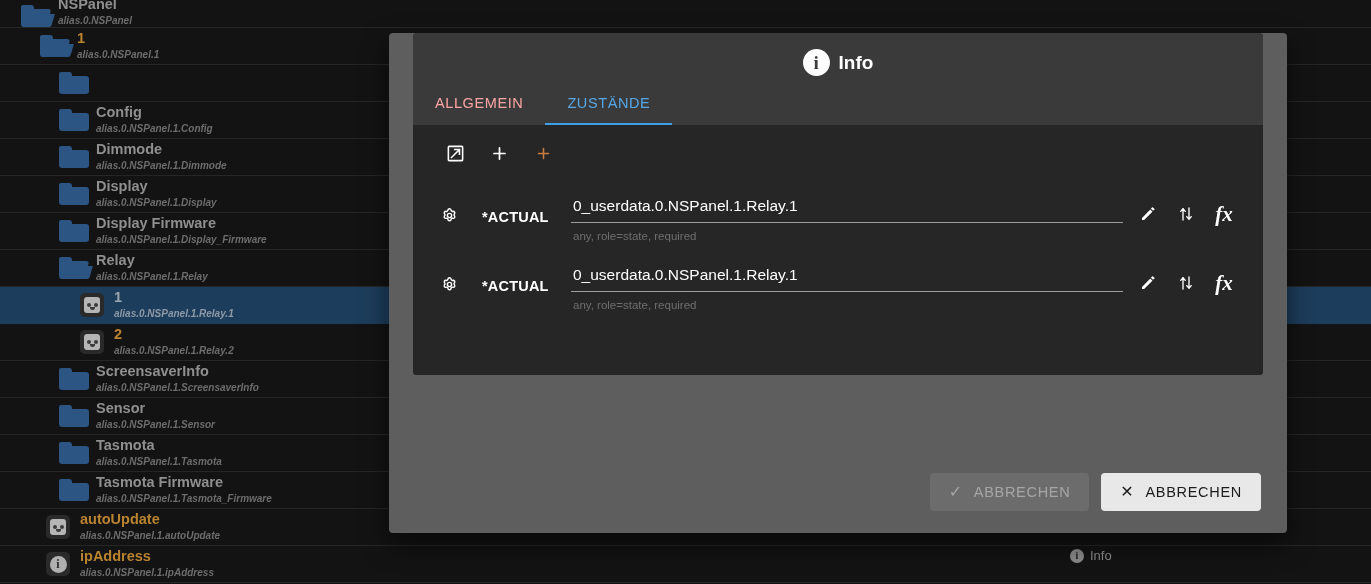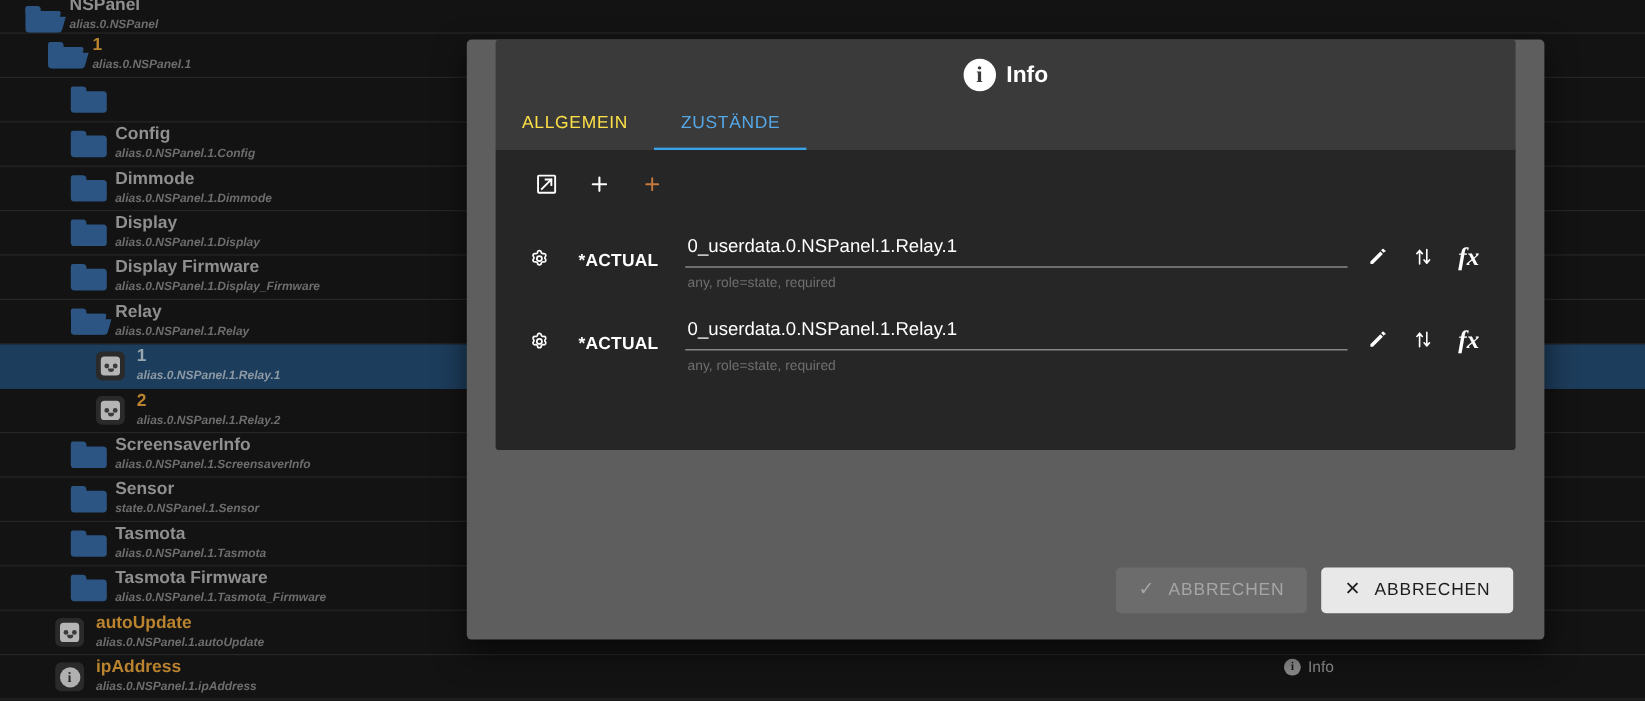--- a/index.html
+++ b/index.html
@@ -76,21 +76,21 @@
   }
   #info-head{position:absolute;left:0;right:0;top:16px;display:flex;align-items:center;justify-content:center;gap:9px;}
   #info-head .icirc{width:27px;height:27px;border-radius:50%;background:#ffffff;color:#3a3a3a;
     font-size:19px;font-weight:bold;display:flex;align-items:center;justify-content:center;font-family:"Liberation Serif",serif;}
   #info-head .ilbl{color:#ffffff;font-size:19px;font-weight:bold;}
 
   #tabs{position:absolute;left:0;bottom:0;display:flex;align-items:flex-end;height:44px;}
   .tab{
     padding:0 22px;height:44px;display:flex;align-items:center;justify-content:center;
     font-size:14.5px;letter-spacing:.6px;cursor:pointer;position:relative;
-    color:#fde047;
+    color:#fca5a5;
   }
   .tab.active{color:#55a8e8;}
   .tab.active:after{content:"";position:absolute;left:0;right:0;bottom:0;height:2.5px;background:#3ba0e8;}
 
   #content-card{
     margin:0 24px;background:#262626;border-radius:0 0 3px 3px;
     flex:0 0 auto;height:250px;padding:0;
   }
 
   #toolbar{display:flex;align-items:center;gap:16px;padding:14px 28px 6px 28px;height:48px;box-sizing:border-box;}
@@ -271,21 +271,21 @@
     <div class="trow">
       <div style="width: 52px; flex: 0 0 52px;"></div>
       <div class="ticon">
         <div class="folder">
           <div class="ft"></div>
           <div class="fb"></div>
         </div>
       </div>
       <div class="tlabels">
         <div class="tname">Sensor</div>
-        <div class="tid">state.0.NSPanel.1.Sensor</div>
+        <div class="tid">alias.0.NSPanel.1.Sensor</div>
       </div>
     </div>
     <div class="trow">
       <div style="width: 52px; flex: 0 0 52px;"></div>
       <div class="ticon">
         <div class="folder">
           <div class="ft"></div>
           <div class="fb"></div>
         </div>
       </div>

